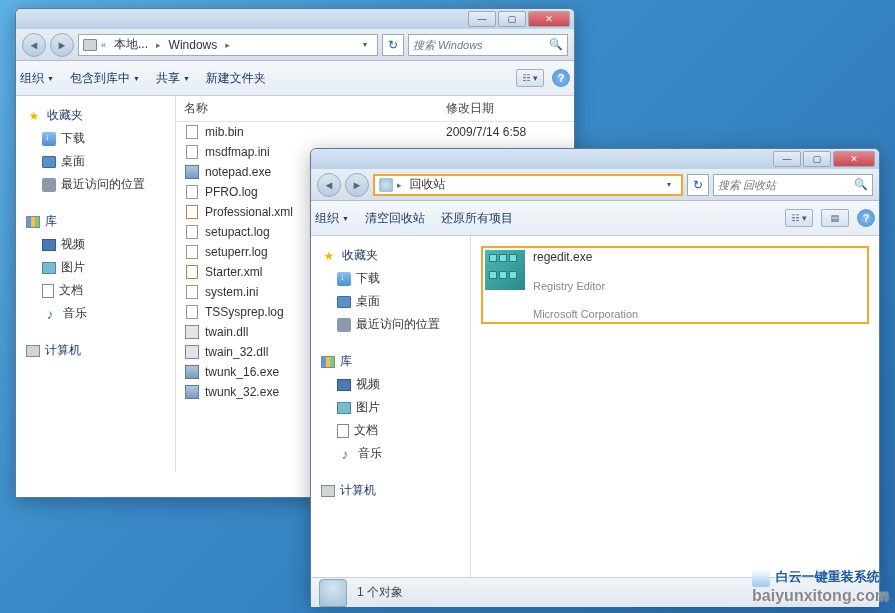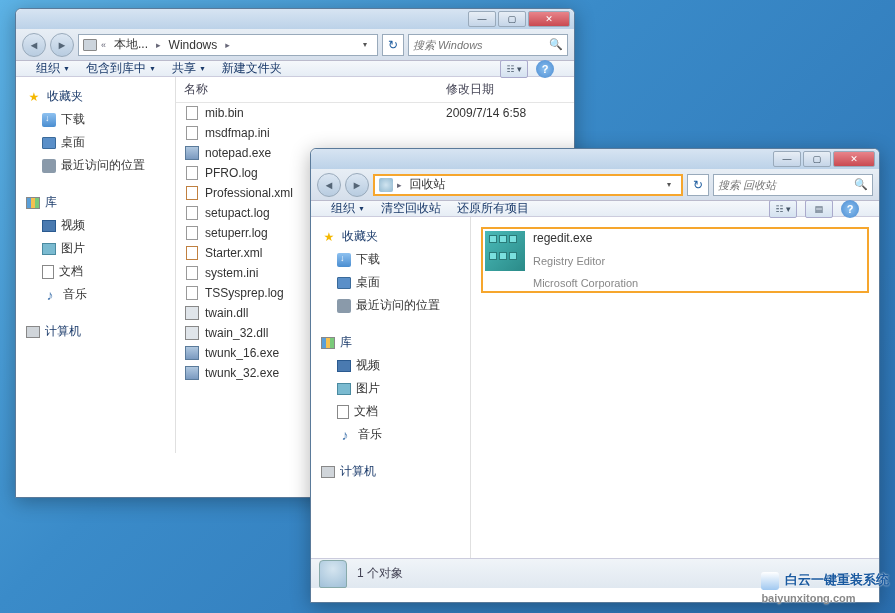--- a/index.html
+++ b/index.html
@@ -67,24 +67,24 @@
   width: 22px; height: 22px; background: #fff; border: 1px solid #9ab;
   display: flex; align-items: center; justify-content: center; color: #1a5a9e;
 }
 .searchbar {
   width: 160px; height: 22px; background: #fff; border: 1px solid #9ab;
   display: flex; align-items: center; padding: 0 4px;
 }
 .searchbar input { border: none; outline: none; font-size: 11px; color: #888; font-style: italic; width: 100%; }
 .search-icon { color: #1a5a9e; font-size: 11px; }
 .toolbar {
-  height: 16px;
+  height: 35px;
   background: linear-gradient(to bottom, #f5f8fb, #e6edf5);
   border-bottom: 1px solid #ccd;
-  display: flex; align-items: center; padding: 0 20px; gap: 16px;
+  display: flex; align-items: center; padding: 0 4px; gap: 16px;
 }
 .toolbar-item { color: #1a3a6a; cursor: pointer; display: flex; align-items: center; gap: 3px; }
 .toolbar-item .dd { font-size: 7px; }
 .toolbar-right { margin-left: auto; display: flex; gap: 8px; align-items: center; }
 .content { display: flex; height: calc(100% - 112px); background: #fff; }
 .win1 .content { height: calc(100% - 112px); }
 .sidebar { width: 160px; border-right: 1px solid #e0e0e0; padding: 8px 0; overflow: hidden; }
 .side-group { margin-bottom: 14px; }
 .side-head { display: flex; align-items: center; gap: 5px; padding: 3px 10px; color: #1a3a6a; font-weight: normal; }
 .side-item { display: flex; align-items: center; gap: 5px; padding: 3px 10px 3px 26px; color: #333; cursor: pointer; }
@@ -126,21 +126,21 @@
 .file-item {
   display: flex; align-items: flex-start; gap: 8px; padding: 4px;
 }
 .file-item.highlight { border: 2px solid #f6a62d; padding: 2px; }
 .file-bigicon {
   width: 40px; height: 40px;
   background: linear-gradient(135deg, #4abab8, #2a8a88);
   display: flex; flex-wrap: wrap; padding: 4px; gap: 2px;
 }
 .cube { width: 8px; height: 8px; background: #7ae0de; border: 1px solid #2a7a78; }
-.file-meta { display: flex; flex-direction: column; gap: 10px; }
+.file-meta { display: flex; flex-direction: column; gap: 16px; }
 .file-meta .fname { color: #333; }
 .file-meta .fdesc { color: #888; font-size: 11px; }
 .view-btn { width:28px; height:18px; background:linear-gradient(#eef4fa,#d5e2f0); border:1px solid #aac; border-radius:2px; display:flex; align-items:center; justify-content:center; font-size:9px; color:#456; }
 .help-btn { width:18px; height:18px; border-radius:50%; background:radial-gradient(#8ac0f0,#4a8ad0); color:#fff; display:flex; align-items:center; justify-content:center; font-size:11px; font-weight:bold; }
 .watermark { position:absolute; right:6px; bottom:8px; font-size:13px; color:#1a5aa0; font-weight:bold; text-shadow:0 0 2px #fff; }
 .wm-ico { display:inline-block; width:18px; height:18px; background:linear-gradient(#fff,#a0c8f0); border-radius:3px; vertical-align:middle; margin-right:2px; }
 .ico-bin-sm { width:14px; height:14px; background:radial-gradient(#d0e4f0,#90b8d0); border-radius:2px; }
 </style>
 </head>
 <body>
@@ -453,14 +453,14 @@
   </div>
   <div class="statusbar">
     <div class="status-ico ico-bin"></div>
     <span>1 个对象</span>
   </div>
 </div>
 
 <div class="watermark">
   <span class="wm-ico"></span>
   <span>白云一键重装系统</span><br>
-  <span style="font-size:11px;color:#888">baiyunxitong.com</span>
+  <span style="font-size:16px;color:#888">baiyunxitong.com</span>
 </div>
 
 </body></html>

